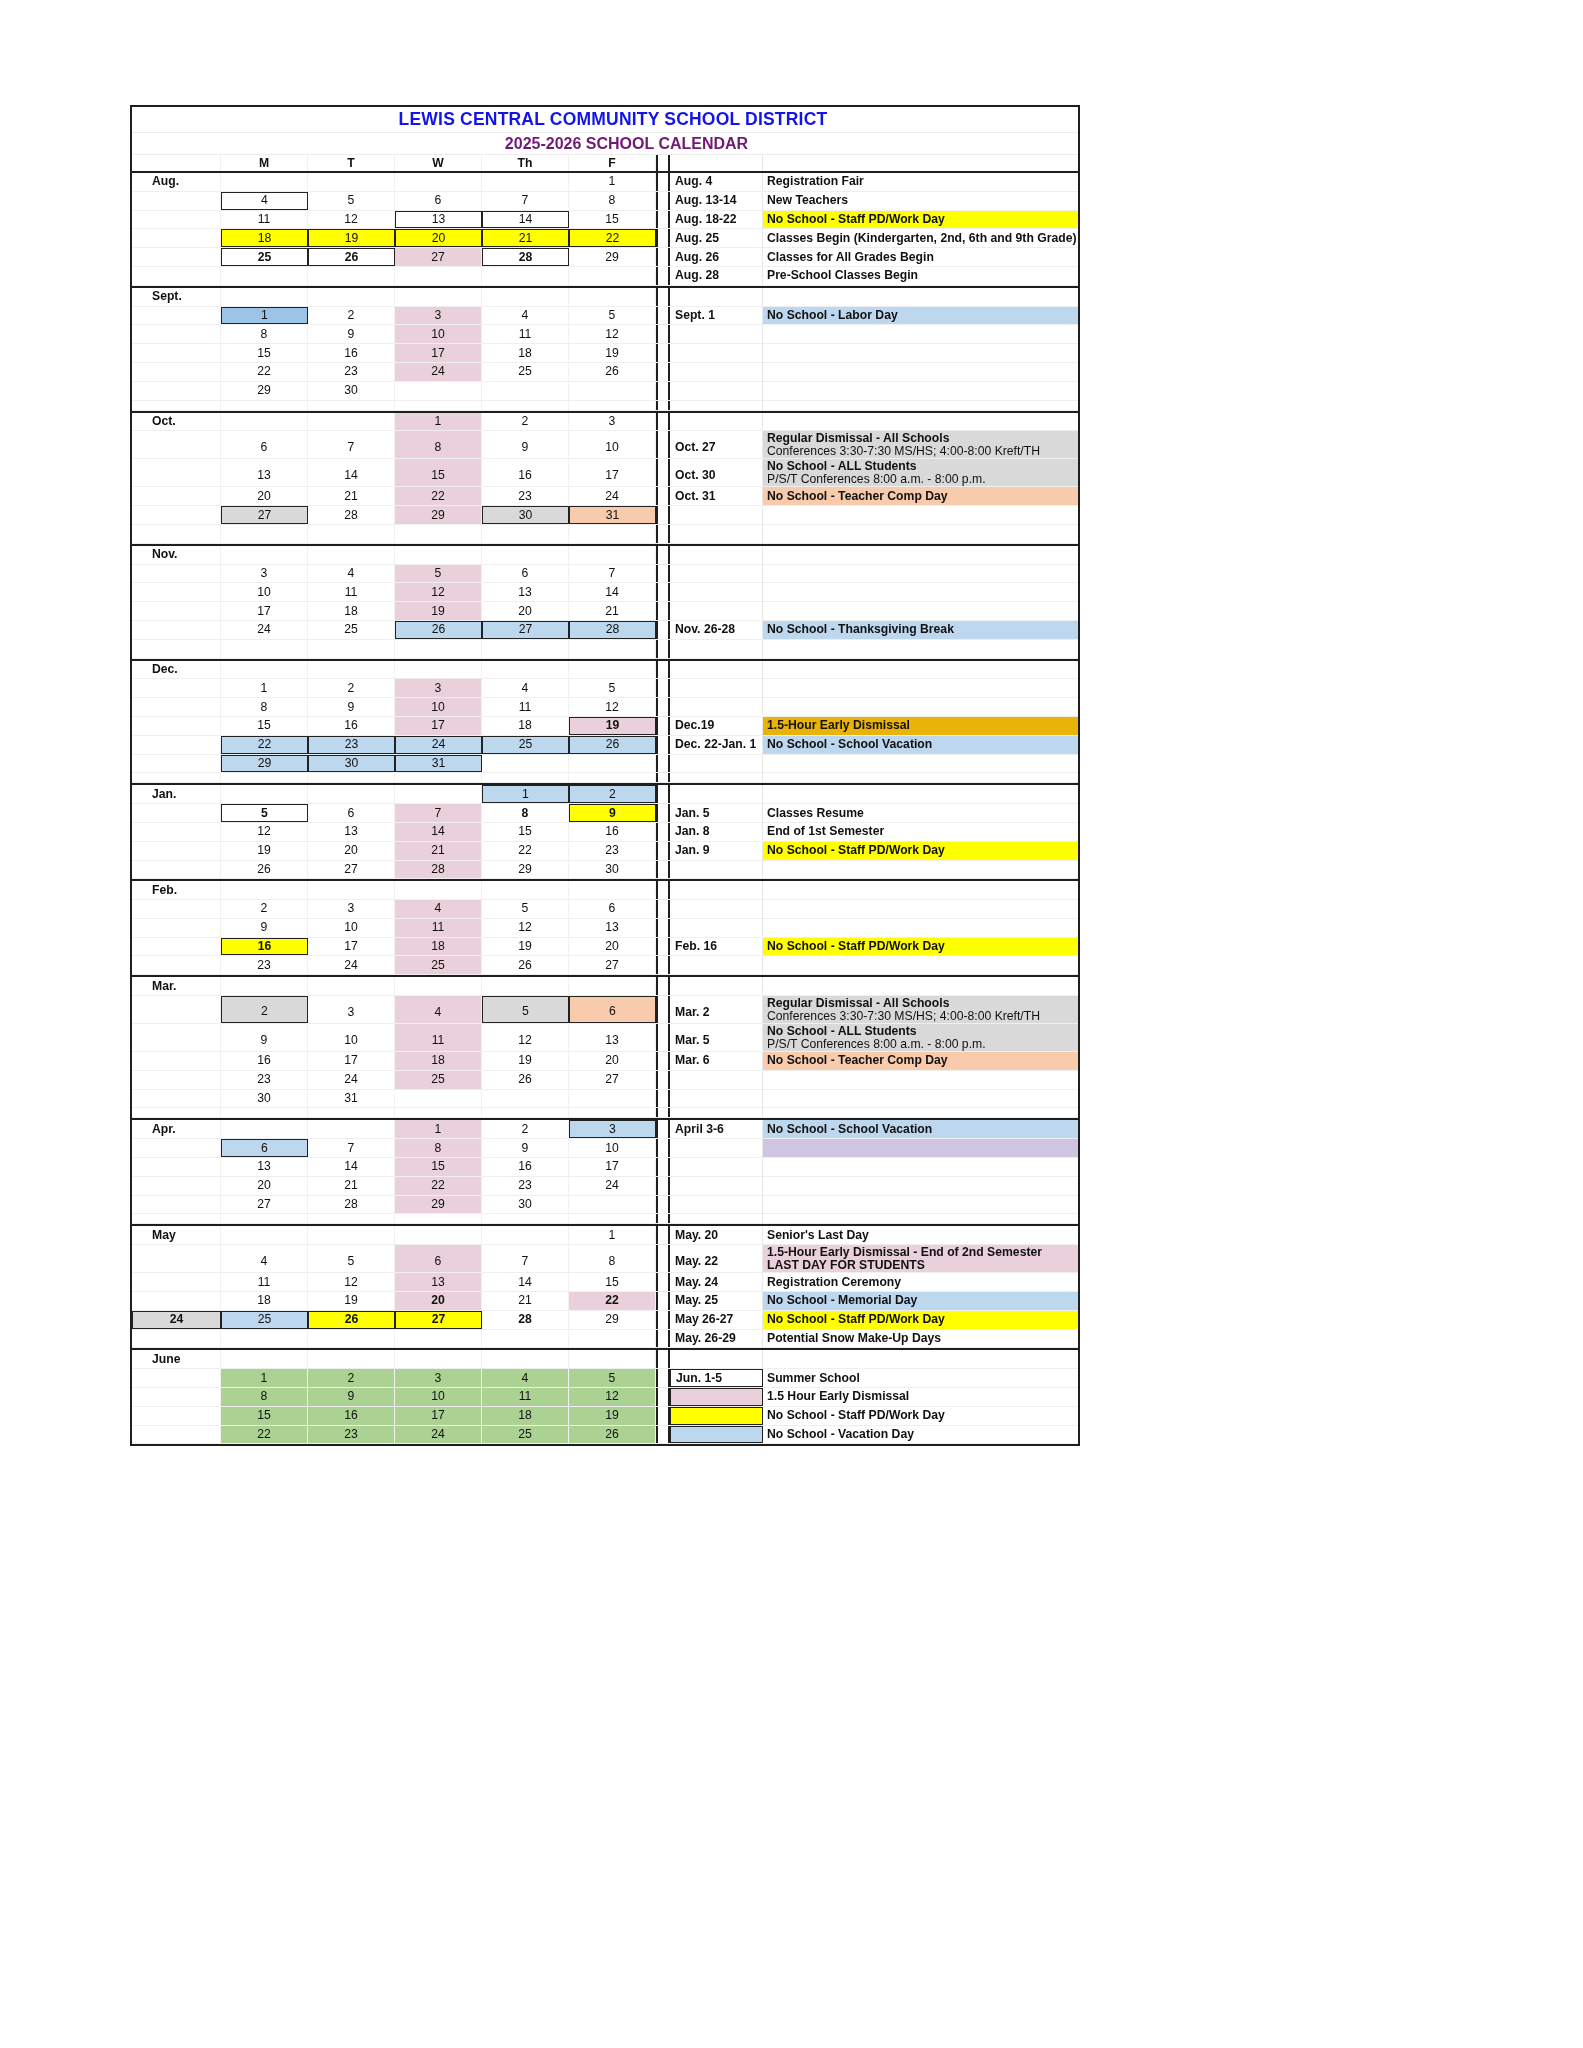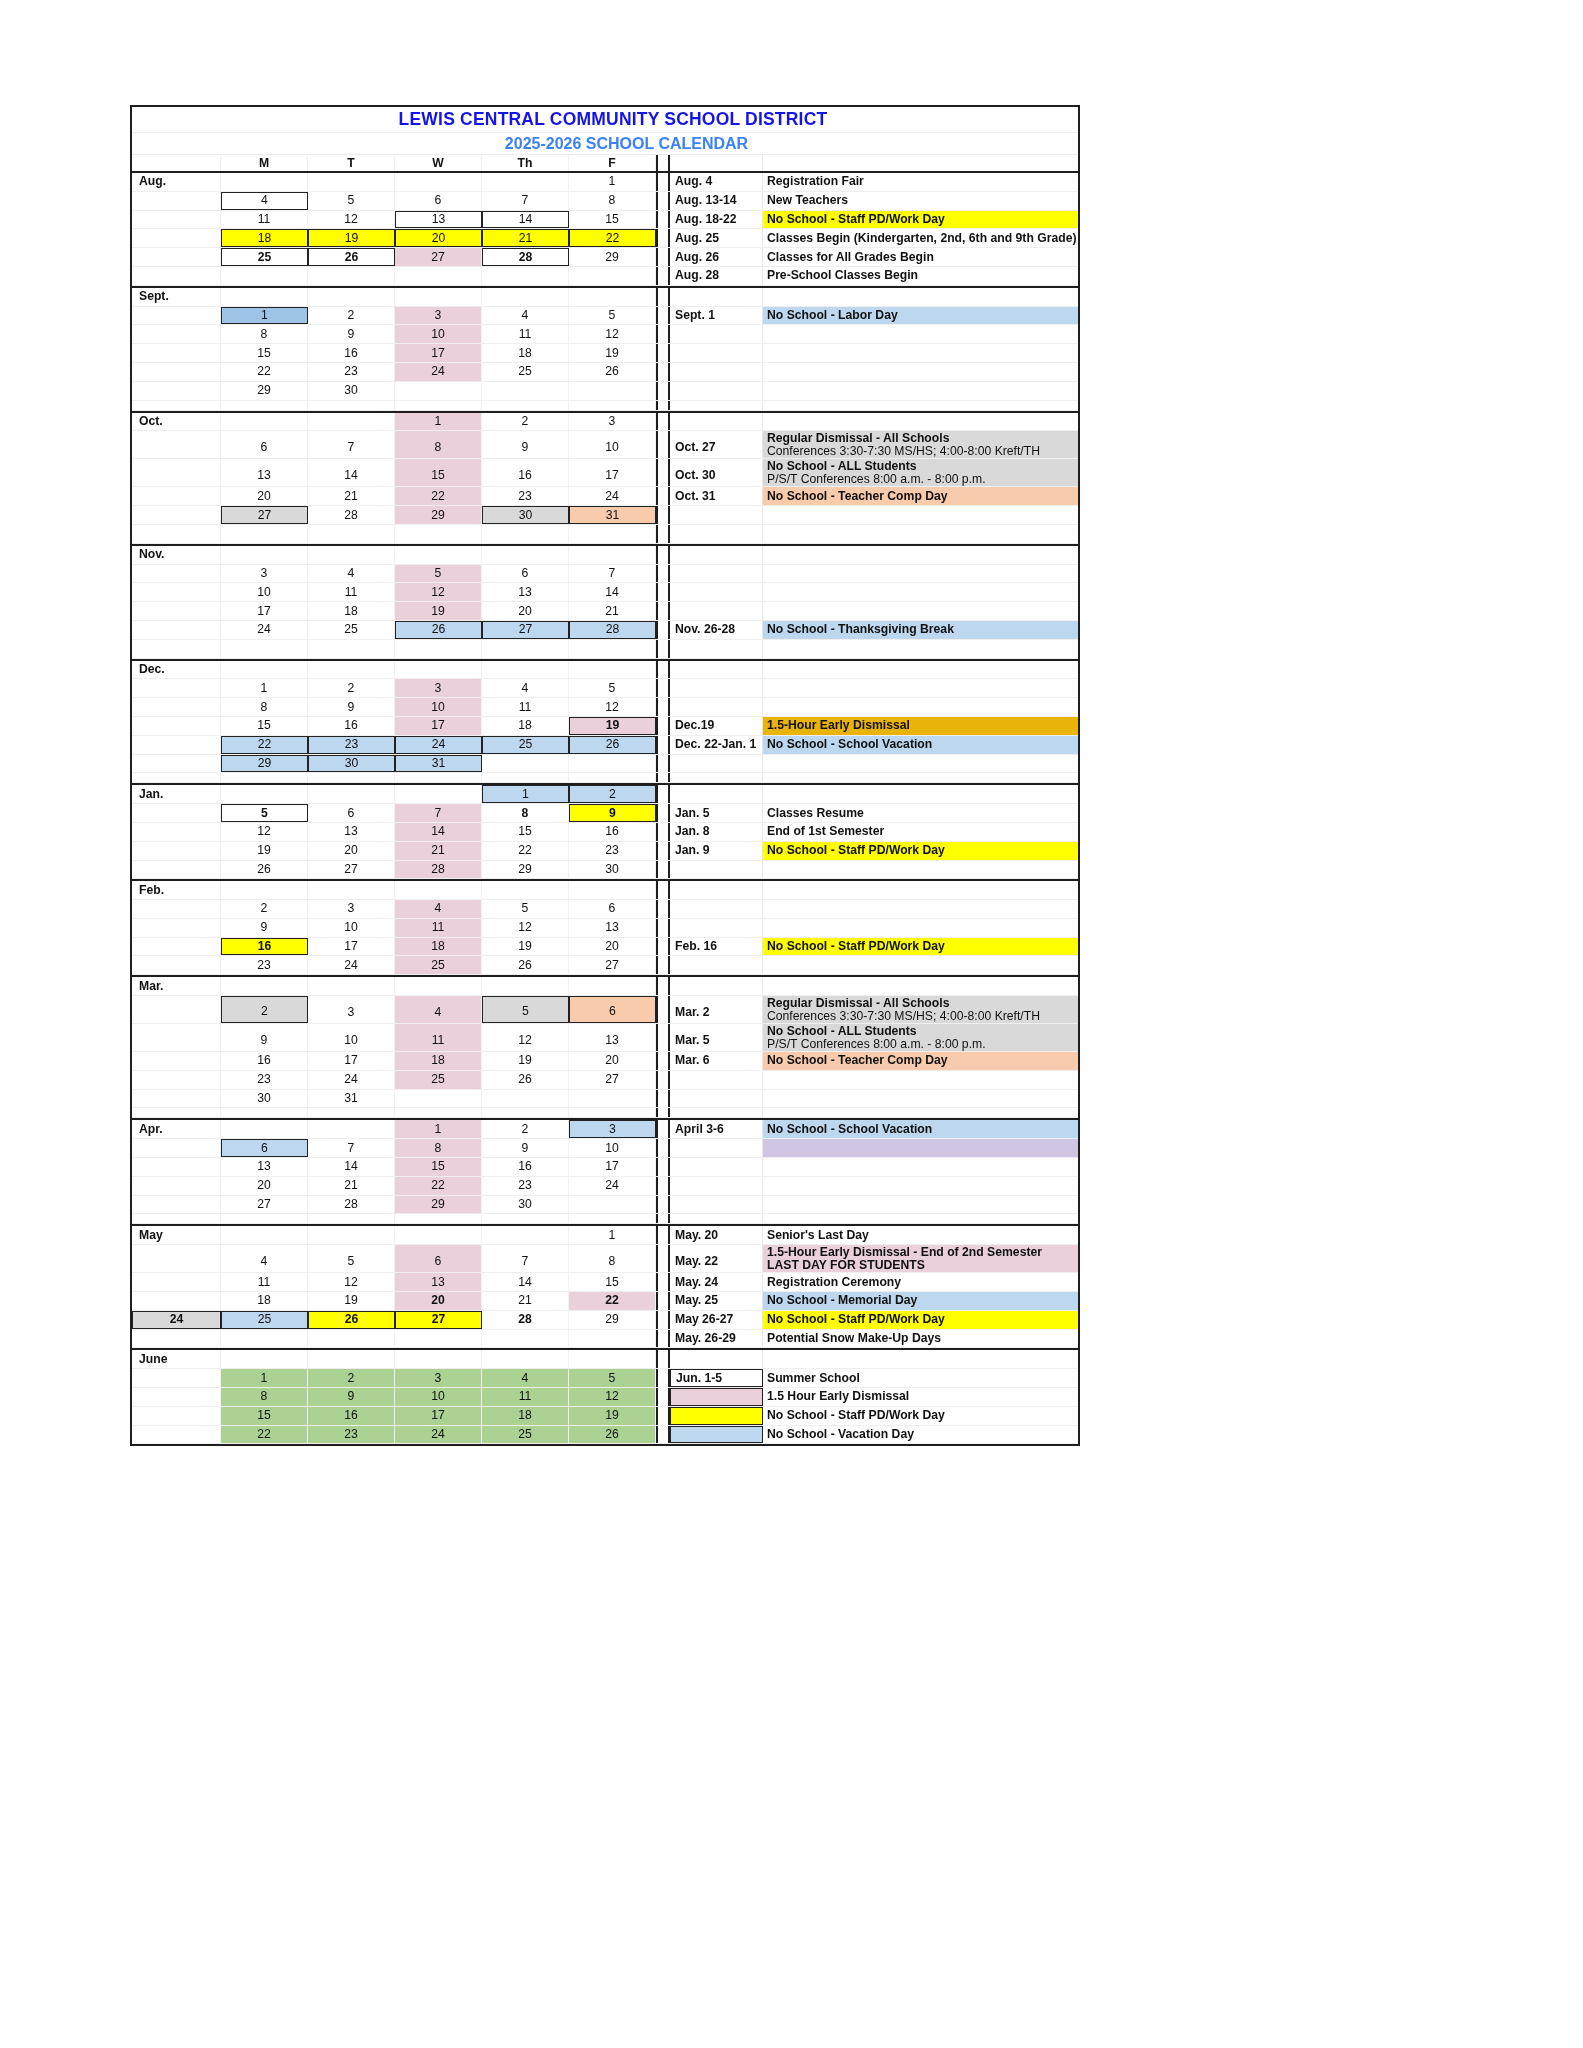--- a/index.html
+++ b/index.html
@@ -20,21 +20,21 @@
   .updated-text{font-weight:bold;font-size:12.2px;color:#111;}
   .row{display:flex;height:18.8px;border-bottom:1px solid #efefef;box-sizing:border-box;}
   .row.tall{height:28px;}
   .row.short{height:10px;}
   .row.hdr{border-bottom:2px solid #1e1e1e;height:18px;}
   .cell{
     box-sizing:border-box;display:flex;align-items:center;justify-content:center;
     font-size:12.2px;border-right:1px solid #f1f1f1;line-height:13px;
   }
   .monthcol{width:89px;justify-content:center;font-weight:bold;}
-  .monthcol .mlabel{width:100%;text-align:left;padding-left:7px;}
+  .monthcol .mlabel{width:100%;text-align:left;padding-left:20px;}
   .daycol{width:87px;}
   .spacercol{width:14px;border-left:2px solid #1e1e1e;border-right:2px solid #1e1e1e;background:#fff;}
   .datecol{width:93px;justify-content:flex-start;padding-left:5px;font-weight:bold;border-right:1px solid #e8e8e8;}
   .desccol{flex:1;justify-content:flex-start;padding-left:4px;font-weight:bold;border-right:none;white-space:nowrap;overflow:visible;}
   .hdr .daycol{font-weight:bold;}
   .box{border:1.5px solid #222 !important;}
   .bold{font-weight:bold;}
   .section + .section{border-top:2px solid #1e1e1e;}
   .tall .daycol{align-items:flex-end;padding-bottom:4px;}
   .tall .datecol{align-items:flex-end;padding-bottom:4px;}
@@ -43,21 +43,21 @@
   .lines .l2.b{font-weight:bold;}
 </style>
 </head>
 <body>
 
 <div class="sheet">
   <div class="trow t1">
     <span class="title-text" id="title" style="color: rgb(20, 20, 232);">LEWIS CENTRAL COMMUNITY SCHOOL DISTRICT</span>
   </div>
   <div class="trow t2">
-    <span class="subtitle-text" id="subtitle" style="color: #3b82f6; margin-left: 43px;">2025-2026 SCHOOL CALENDAR</span>
+    <span class="subtitle-text" id="subtitle" style="color: #701a75; margin-left: 43px;">2025-2026 SCHOOL CALENDAR</span>
   </div>
   <div class="row hdr">
     <div class="cell monthcol"></div>
     <div class="cell daycol">M</div>
     <div class="cell daycol">T</div>
     <div class="cell daycol">W</div>
     <div class="cell daycol">Th</div>
     <div class="cell daycol">F</div>
     <div class="cell spacercol"></div>
     <div class="cell datecol"></div>

